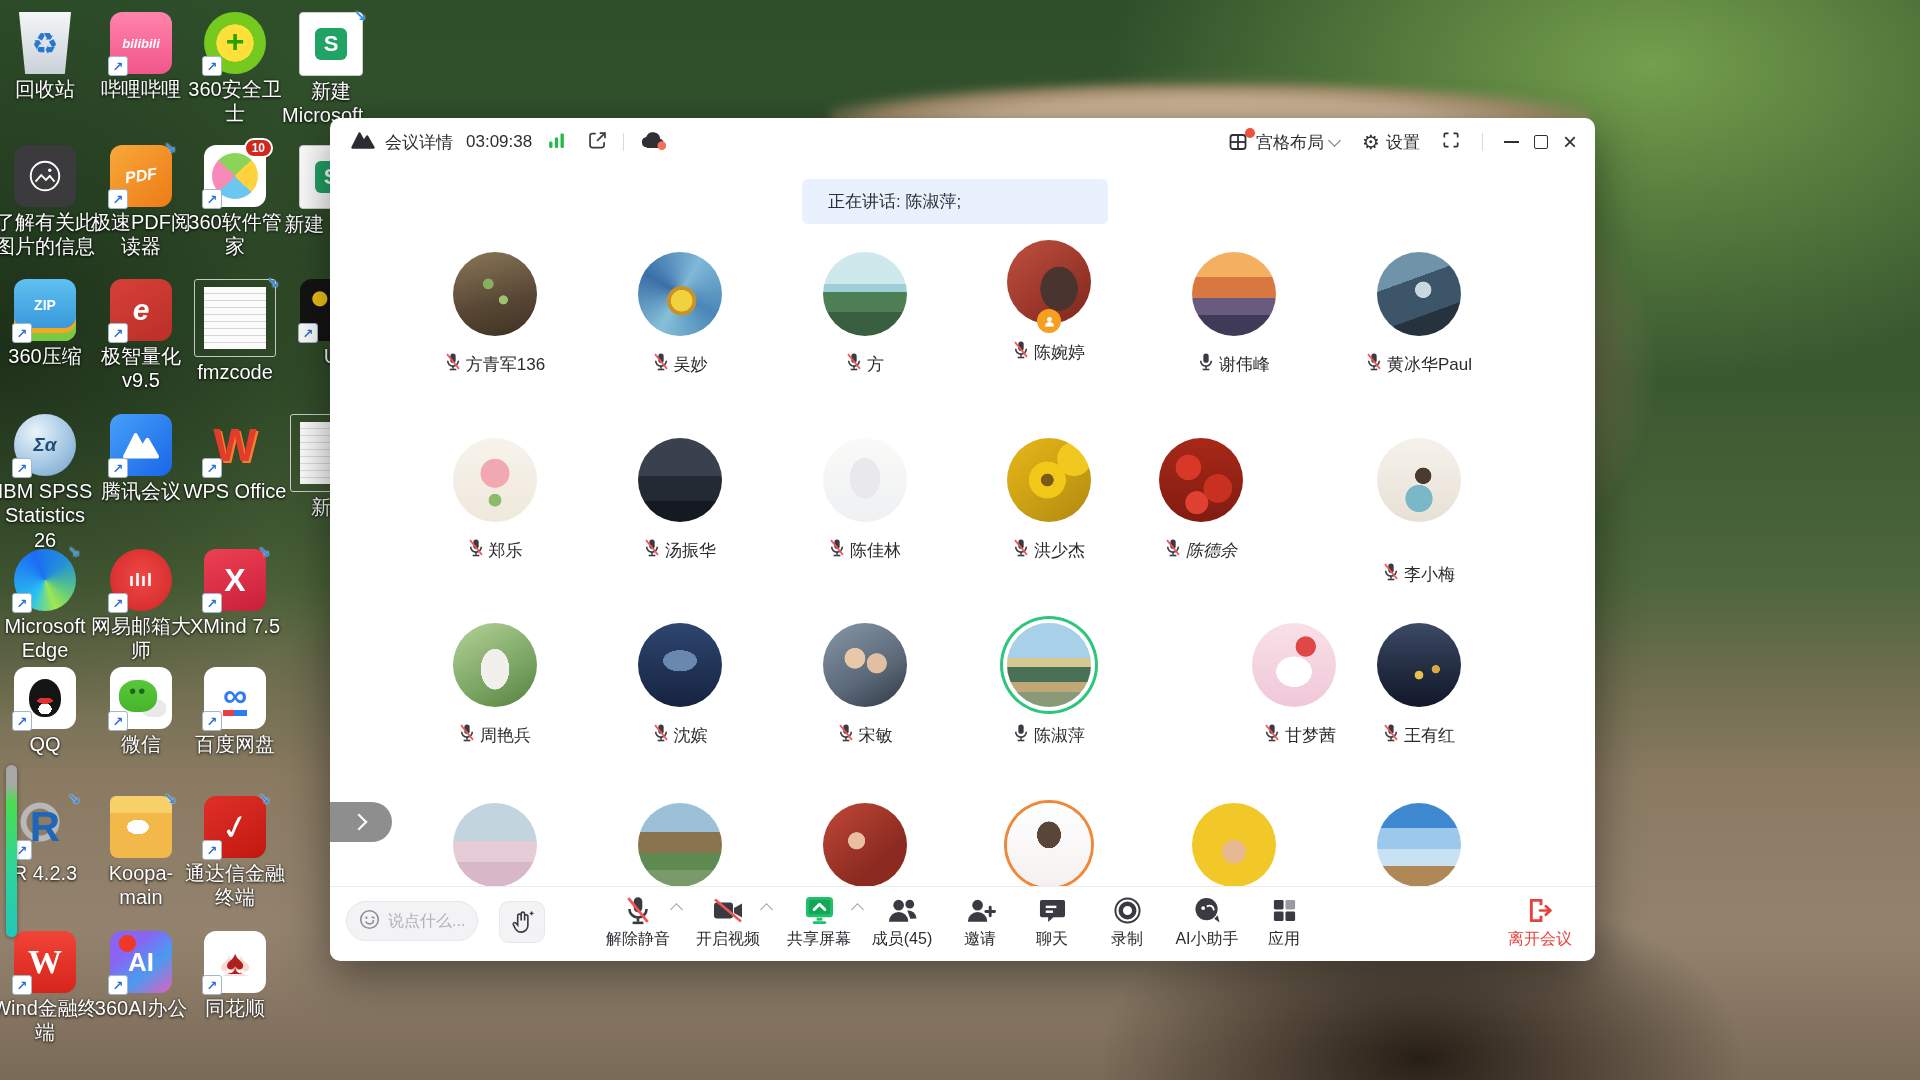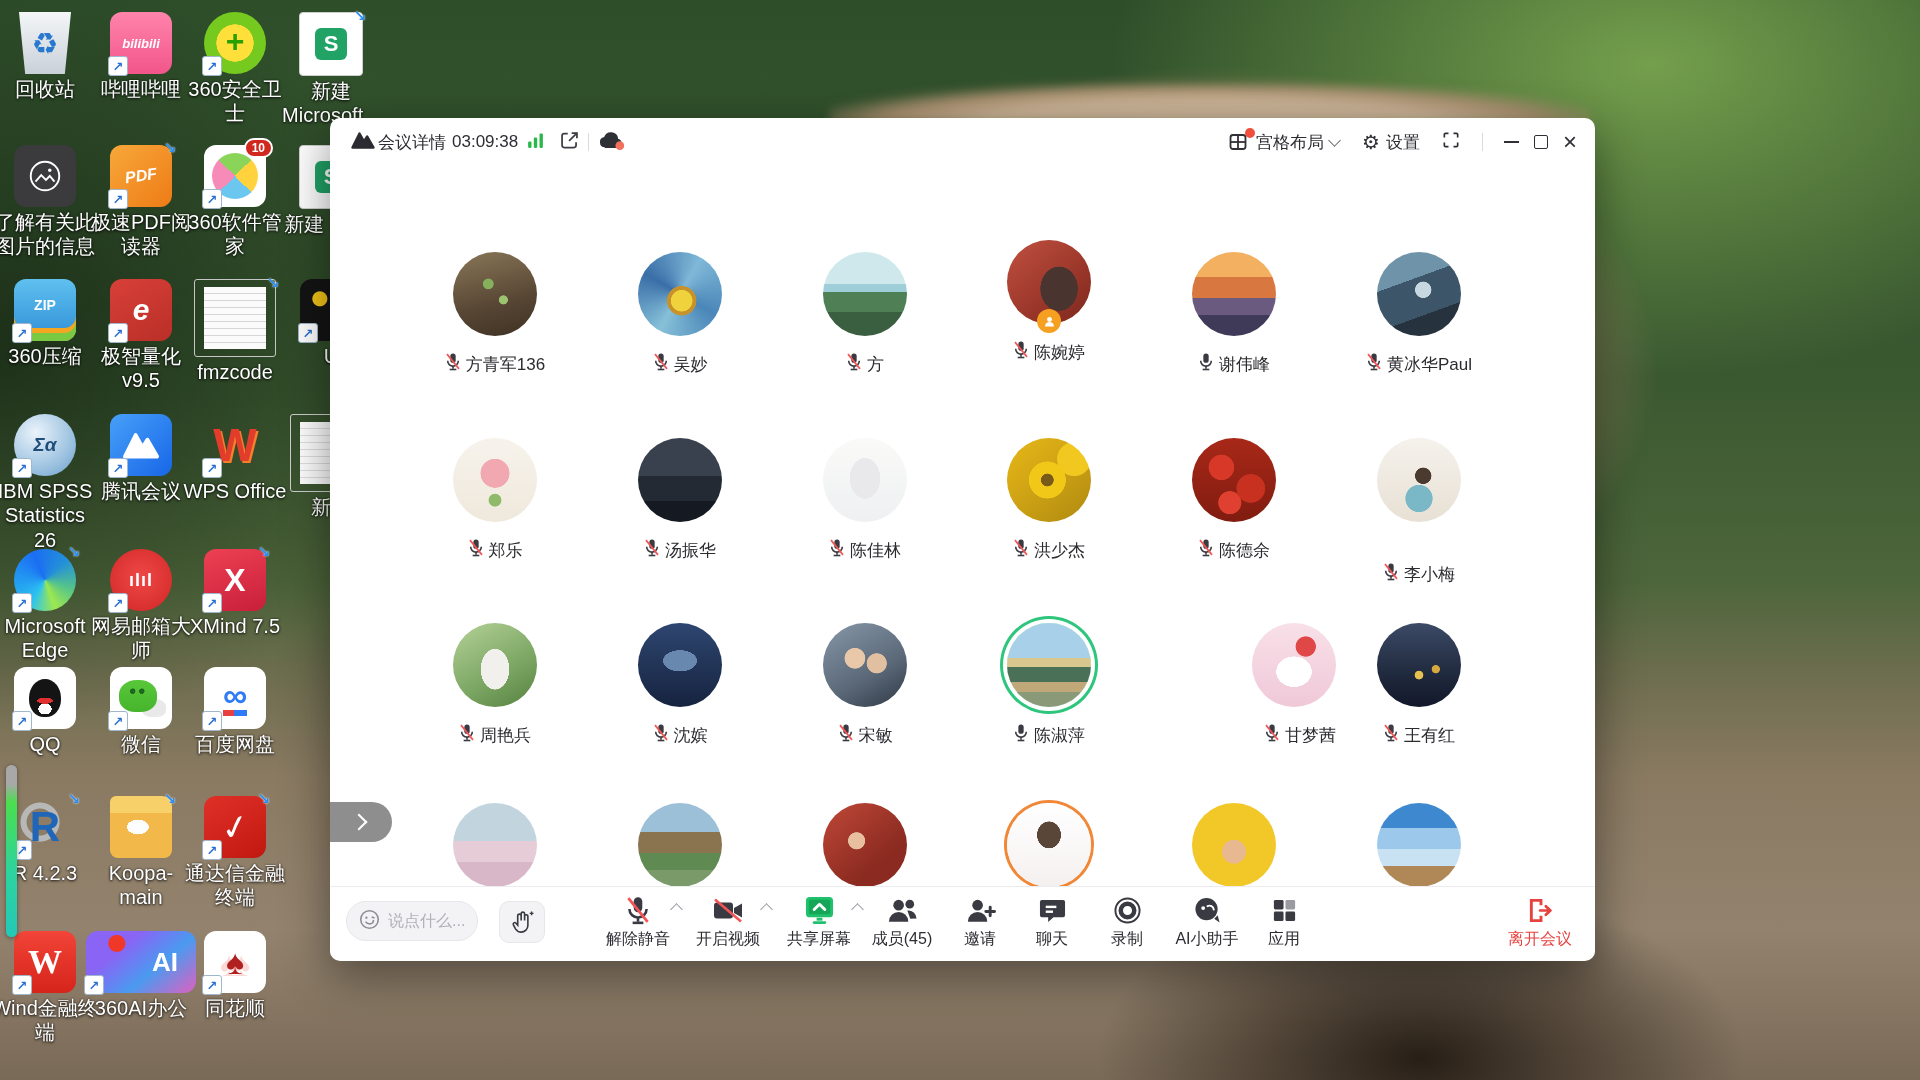--- a/index.html
+++ b/index.html
@@ -77,38 +77,38 @@
     border-image:linear-gradient(90deg,#e84040 0 45%,#2f7bf5 45%) 1;}
   .ic-r{background:radial-gradient(circle at 42% 42%,transparent 0 13px,#b8b8b8 14px 19px,transparent 20px);}
   .ic-r .g{color:#2066b8;font-size:42px;font-weight:900;}
   .ic-koopa{background:radial-gradient(ellipse 18px 12px at 45% 50%,#fdfdfd 0 60%,transparent 61%),
     linear-gradient(180deg,#f8d06a 0 28%,#f3b84a 28%);border-radius:6px 10px 8px 8px;}
   .ic-tdx{background:linear-gradient(150deg,#e03028,#c01810);}
   .ic-tdx .g{color:#fff;font-size:34px;font-weight:900;transform:rotate(-12deg);}
   .ic-wind{background:linear-gradient(180deg,#f24438,#d6241a);}
   .ic-wind .g{color:#fff;font-size:34px;font-weight:900;font-family:"Liberation Serif","DejaVu Serif",serif;}
   .ic-ai360{background:radial-gradient(circle at 28% 20%,#f03828 0 8px,transparent 9px),
-    linear-gradient(140deg,#8a64f5 0 30%,#4a9af0 62%,#e060c0);padding-left:48px;}
+    linear-gradient(140deg,#8a64f5 0 30%,#4a9af0 62%,#e060c0);}
   .ic-ai360 .g{color:#fff;font-size:26px;font-weight:900;}
   .ic-ths{background:#fff;}
   .ic-ths .g{color:#b02020;font-size:34px;text-shadow:-6px 2px 0 #e8433833, 6px 2px 0 #e8433833;}
   .ic-newdoc{background:#fff;border:1px solid #cfcfcf;border-radius:3px;
     background-image:repeating-linear-gradient(180deg,transparent 0 6px,#e0e0e0 6px 7px);
     background-clip:content-box;padding:7px 9px;}
 
   
   .vol{position:absolute;left:6px;top:765px;width:11px;height:172px;border-radius:6px;z-index:3;
     background:linear-gradient(180deg,#a8a8a8 0 11%,#4ade4e 22%,#2dd49e 62%,#23c8b8 100%);
     box-shadow:0 1px 4px rgba(0,0,0,.4);}
 
   
   .mwin{position:absolute;left:330px;top:118px;width:1265px;height:842px;background:#fff;border-radius:10px;
     box-shadow:0 14px 48px rgba(0,0,0,.45);z-index:10;}
   .titlebar{position:absolute;left:0;top:0;right:0;height:48px;display:flex;align-items:center;padding-left:20px;}
-  .tb-left{display:flex;align-items:center;gap:2px;}
+  .tb-left{display:flex;align-items:center;gap:9px;}
   .tb-title{font-size:17px;color:#2d2d33;}
   .tb-timer{font-size:17px;color:#2d2d33;margin-left:4px;}
   .tb-div{width:1px;height:18px;background:#d9d9de;margin:0 6px;}
   .tb-right{position:absolute;right:18px;top:0;height:48px;display:flex;align-items:center;gap:15px;}
   .tb-item{display:flex;align-items:center;gap:6px;cursor:pointer;}
   .tb-label{font-size:17px;color:#2d2d33;}
   .chev-down{width:8px;height:8px;border-right:1.8px solid #6a6a72;border-bottom:1.8px solid #6a6a72;
     transform:rotate(45deg);margin-top:-4px;}
   .grid-ic-wrap{position:relative;display:flex;}
   .red-dot{position:absolute;top:-4px;right:-5px;width:10px;height:10px;border-radius:50%;background:#f04f3e;}
@@ -439,20 +439,21 @@
               <path d="M9 20 H5.5 A1.5 1.5 0 0 1 4 18.5 V15"></path>
             </svg>
         </span>
         <span class="tb-div"></span>
         <span class="wc-min" style="cursor:pointer;"></span>
         <span class="wc-max" style="cursor:pointer;"></span>
         <span class="wc-close" style="cursor:pointer;">×</span>
       </div>
     </div>
 
+    <div class="banner">正在讲话: 陈淑萍;</div>
 
     <div id="pgrid">
         <div class="pcell" style="left: 80px; top: 134px;">
           <div class="av av-1-1"></div>
           <div class="pname">
             <span><svg width="16" height="19" viewBox="0 0 24 28">
                 <rect x="8" y="2" width="8" height="14" rx="4" fill="#3a3a42"></rect>
                 <path d="M4 13 a8 8 0 0 0 16 0" fill="none" stroke="#3a3a42" stroke-width="2.4"></path>
                 <line x1="12" y1="21" x2="12" y2="25" stroke="#3a3a42" stroke-width="2.4"></line>
                 <line x1="7" y1="26" x2="17" y2="26" stroke="#3a3a42" stroke-width="2.4"></line>
@@ -577,21 +578,21 @@
             <span><svg width="16" height="19" viewBox="0 0 24 28">
                 <rect x="8" y="2" width="8" height="14" rx="4" fill="#3a3a42"></rect>
                 <path d="M4 13 a8 8 0 0 0 16 0" fill="none" stroke="#3a3a42" stroke-width="2.4"></path>
                 <line x1="12" y1="21" x2="12" y2="25" stroke="#3a3a42" stroke-width="2.4"></line>
                 <line x1="7" y1="26" x2="17" y2="26" stroke="#3a3a42" stroke-width="2.4"></line>
                 <line x1="3" y1="3" x2="21" y2="25" stroke="#f25555" stroke-width="2.6"></line>
               </svg></span>
             <span>洪少杰</span>
           </div>
         </div>
-        <div class="pcell" style="left: 819px; top: 320px;">
+        <div class="pcell" style="left: 786px; top: 320px; font-style: italic;">
           <div class="av av-2-5"></div>
           <div class="pname">
             <span><svg width="16" height="19" viewBox="0 0 24 28">
                 <rect x="8" y="2" width="8" height="14" rx="4" fill="#3a3a42"></rect>
                 <path d="M4 13 a8 8 0 0 0 16 0" fill="none" stroke="#3a3a42" stroke-width="2.4"></path>
                 <line x1="12" y1="21" x2="12" y2="25" stroke="#3a3a42" stroke-width="2.4"></line>
                 <line x1="7" y1="26" x2="17" y2="26" stroke="#3a3a42" stroke-width="2.4"></line>
                 <line x1="3" y1="3" x2="21" y2="25" stroke="#f25555" stroke-width="2.6"></line>
               </svg></span>
             <span>陈德余</span>

